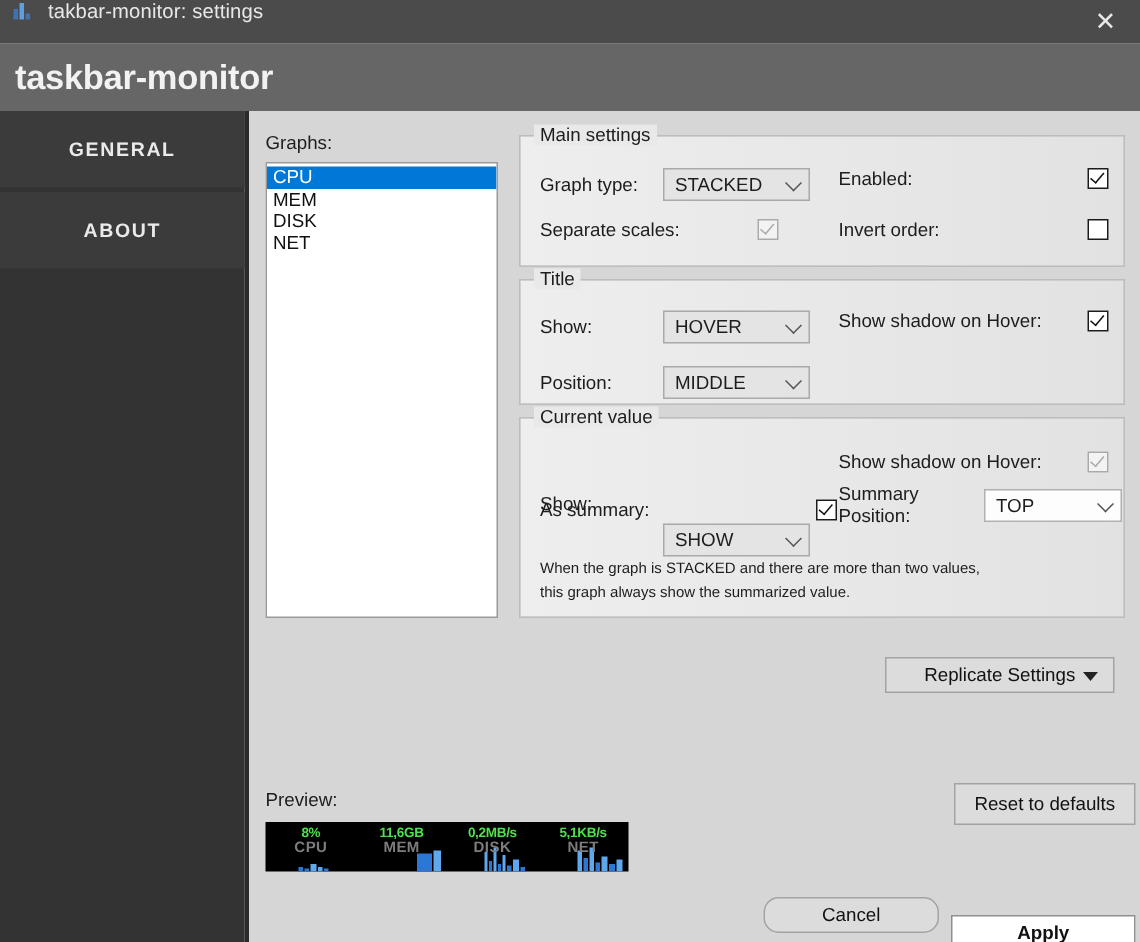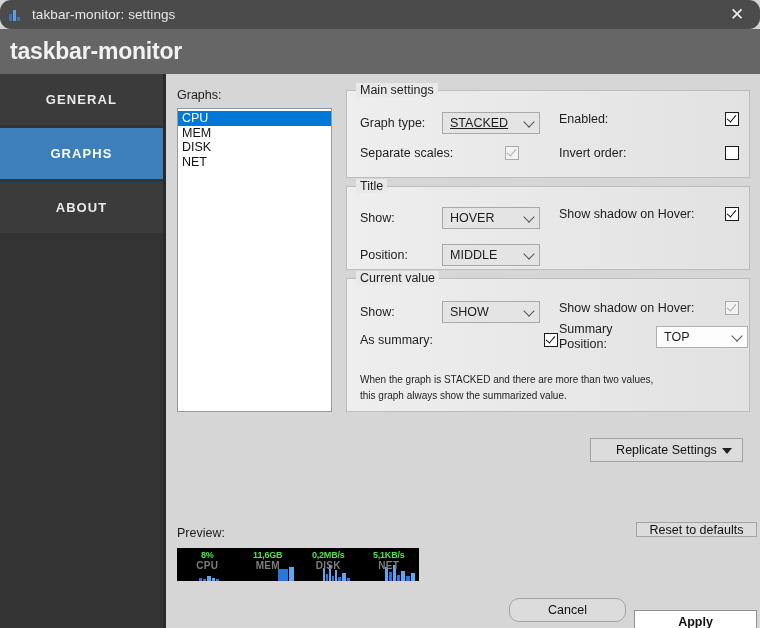--- a/index.html
+++ b/index.html
@@ -15,21 +15,21 @@
     position: relative;
     width: 760px; height: 628px;
     background: #d6d6d6;
   }
 
   
   .titlebar {
     position: absolute; left: 0; top: 0;
     width: 760px; height: 29px;
     background: #4b4b4b;
-    display: flex; align-items: center; border-radius: 11px;
+    display: flex; align-items: flex-start;
   }
   .tb-icon {
     width: 14px; height: 14px;
     margin-left: 9px; margin-right: 9px;
     position: relative;
     flex: none;
   }
   .tb-icon i {
     position: absolute; bottom: 1px; display: block;
   }
@@ -203,21 +203,21 @@
   .btn.default { background: #ffffff; font-weight: bold; border-color: #8f8f8f; margin-top: 12px; }
   .btn .caret {
     position: absolute; right: 10px; top: 50%; margin-top: -2px;
     width: 0; height: 0;
     border-left: 5px solid transparent;
     border-right: 5px solid transparent;
     border-top: 6px solid #222;
   }
 
   #btn-replicate { left: 424px; top: 364px; width: 153px; height: 24px; }
-  #btn-reset     { left: 470px; top: 448px; width: 121px; height: 15px; }
+  #btn-reset     { left: 470px; top: 448px; width: 121px; height: 28px; }
   #btn-cancel    { left: 343px; top: 524px; width: 117px; height: 24px; border-radius: 10px; }
   #btn-apply     { left: 468px; top: 524px; width: 123px; height: 24px; }
 
   
   .preview-label { position: absolute; left: 11px; top: 452px; }
   .preview {
     position: absolute; left: 11px; top: 474px;
     width: 242px; height: 33px;
     background: #000000;
     display: flex;
@@ -276,42 +276,41 @@
     <div class="tb-title">takbar-monitor: settings</div>
     <div class="tb-close">✕</div>
   </div>
 
   <div class="appheader">
     <h1>taskbar-monitor</h1>
   </div>
 
   <div class="sidebar">
     <div class="nav-item">GENERAL</div>
-    <div class="nav-item active">GRAPHS</div>
     <div class="nav-item">ABOUT</div>
   </div>
   <div class="divider-bar"></div>
 
   <div class="content">
 
     <div class="label graphs-label">Graphs:</div>
 
     <div class="graphlist">
       <div class="li sel">CPU</div>
       <div class="li">MEM</div>
       <div class="li">DISK</div>
       <div class="li">NET</div>
     </div>
 
     <div class="group" id="grp-main">
       <div class="gtitle">Main settings</div>
 
       <div class="row" style="left:13px; top:21px;">
         <span class="label" style="width:82px;">Graph type:</span>
-        <div class="sel-box" style="width:98px;text-decoration:underline;">
+        <div class="sel-box" style="width:98px;">
           <span>STACKED</span>
           <span class="chev"></span>
         </div>
       </div>
 
       <div class="row" style="left:212px; top:21px; width:180px; justify-content:space-between;">
         <span class="label">Enabled:</span>
         <span class="cb checked"></span>
       </div>
 
@@ -349,21 +348,21 @@
         <span class="label">Show shadow on Hover:</span>
         <span class="cb checked"></span>
       </div>
     </div>
 
     <div class="group" id="grp-current">
       <div class="gtitle">Current value</div>
 
       <div class="row" style="left:13px; top:22px;">
         <span class="label" style="width:82px;">Show:</span>
-        <div class="sel-box" style="width:98px;">
+        <div class="sel-box" style="width:98px;margin-top:48px;">
           <span>SHOW</span>
           <span class="chev"></span>
         </div>
       </div>
 
       <div class="row" style="left:212px; top:22px; width:180px; justify-content:space-between;">
         <span class="label">Show shadow on Hover:</span>
         <span class="cb checked disabled"></span>
       </div>
 

